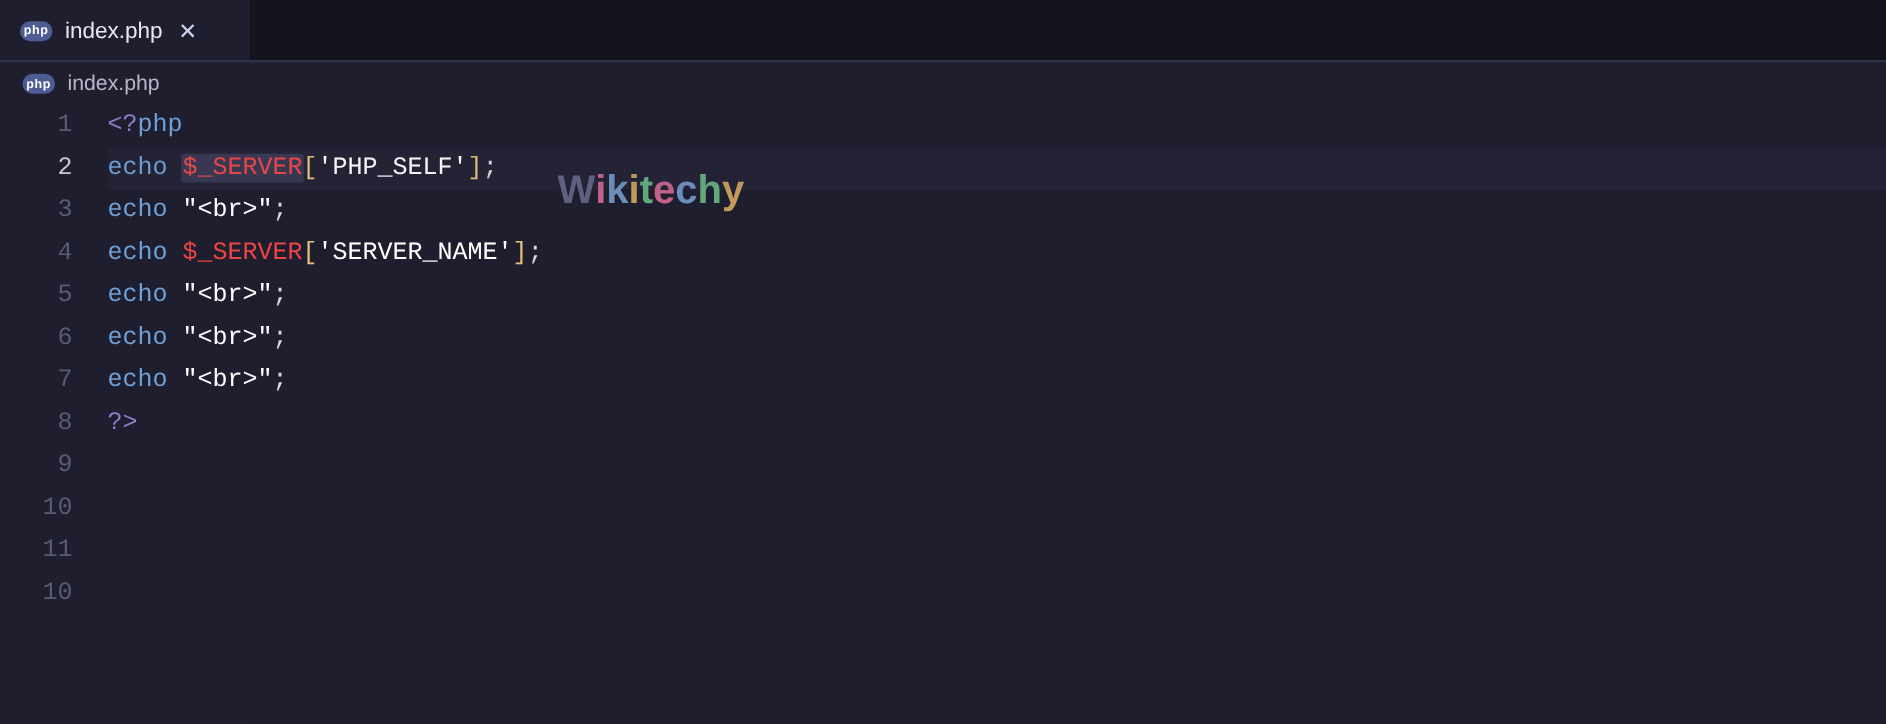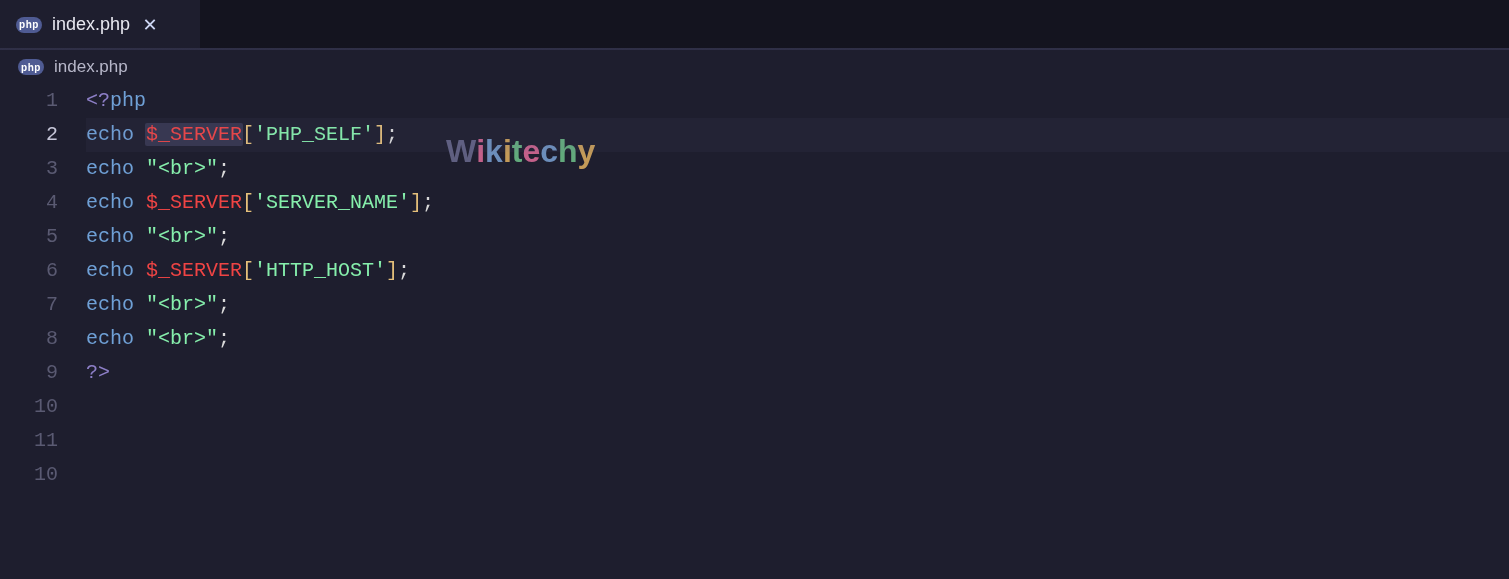--- a/index.html
+++ b/index.html
@@ -96,21 +96,21 @@
   .gutter .ln { height:34px; }
   .gutter .ln.current { color:#c6c6d8; }
   .code {
     flex:1;
     position:relative;
   }
   .line { height:34px; white-space: pre; }
   .tok-tag     { color:#8d7fc7; }
   .tok-keyword { color:#6fa0d6; }
   .tok-var     { color:#ef4444; }
-  .tok-string  { color:#86efac; }
+  .tok-string  { color:#ffffff; }
   .tok-punct   { color:#d9d9d9; }
   .tok-bracket { color:#e5c07b; }
   .line-highlight {
     position:absolute;
     left:0; right:0;
     height:34px;
     background: rgba(120,120,160,0.07);
     pointer-events:none;
   }
   .word-highlight {
@@ -185,19 +185,18 @@
         <span>c</span>
         <span>h</span>
         <span>y</span>
       </div>
   <div class="line-highlight" style="top: 34px;"></div>
       <div class="line"><span class="tok-tag">&lt;?</span><span class="tok-keyword">php</span></div>
       <div class="line"><span class="tok-keyword">echo</span><span class="tok-punct"> </span><span class="tok-var word-highlight">$_SERVER</span><span class="tok-bracket">[</span><span class="tok-string">'PHP_SELF'</span><span class="tok-bracket">]</span><span class="tok-punct">;</span></div>
       <div class="line"><span class="tok-keyword">echo</span><span class="tok-punct"> </span><span class="tok-string">"&lt;br&gt;"</span><span class="tok-punct">;</span></div>
       <div class="line"><span class="tok-keyword">echo</span><span class="tok-punct"> </span><span class="tok-var">$_SERVER</span><span class="tok-bracket">[</span><span class="tok-string">'SERVER_NAME'</span><span class="tok-bracket">]</span><span class="tok-punct">;</span></div>
       <div class="line"><span class="tok-keyword">echo</span><span class="tok-punct"> </span><span class="tok-string">"&lt;br&gt;"</span><span class="tok-punct">;</span></div>
-      <div class="line"><span class="tok-keyword">echo</span><span class="tok-punct"> </span><span class="tok-var">$_SERVER</span><span class="tok-bracket">[</span><span class="tok-string">'HTTP_HOST'</span><span class="tok-bracket">]</span><span class="tok-punct">;</span></div>
       <div class="line"><span class="tok-keyword">echo</span><span class="tok-punct"> </span><span class="tok-string">"&lt;br&gt;"</span><span class="tok-punct">;</span></div>
       <div class="line"><span class="tok-keyword">echo</span><span class="tok-punct"> </span><span class="tok-string">"&lt;br&gt;"</span><span class="tok-punct">;</span></div>
       <div class="line"><span class="tok-tag">?&gt;</span></div>
       <div class="line"></div>
     </div>
 </div>
 
 </body></html>

